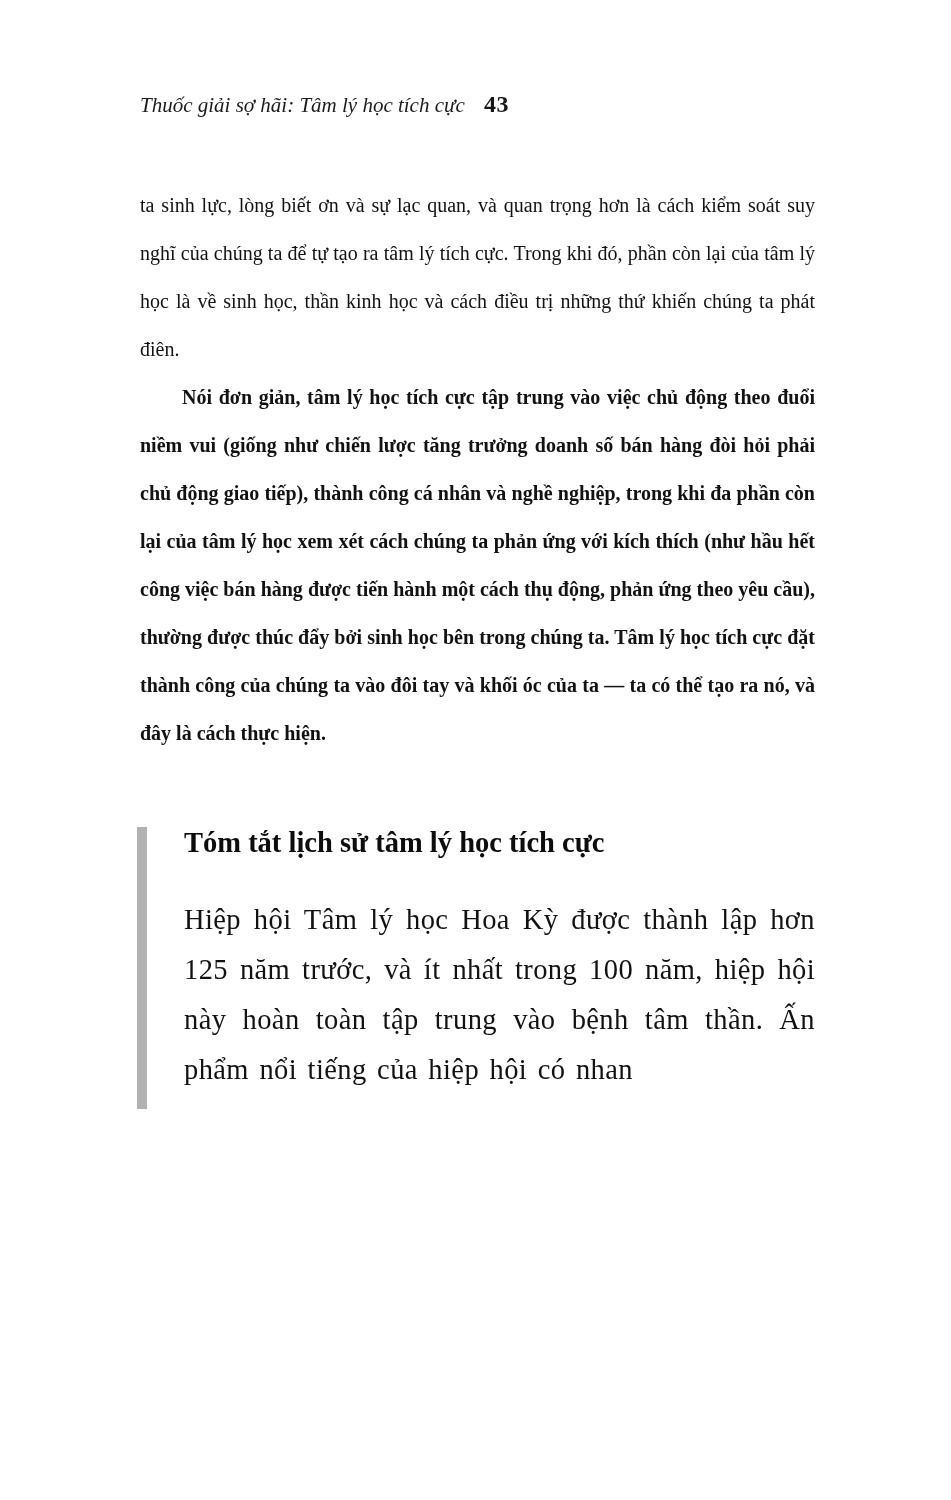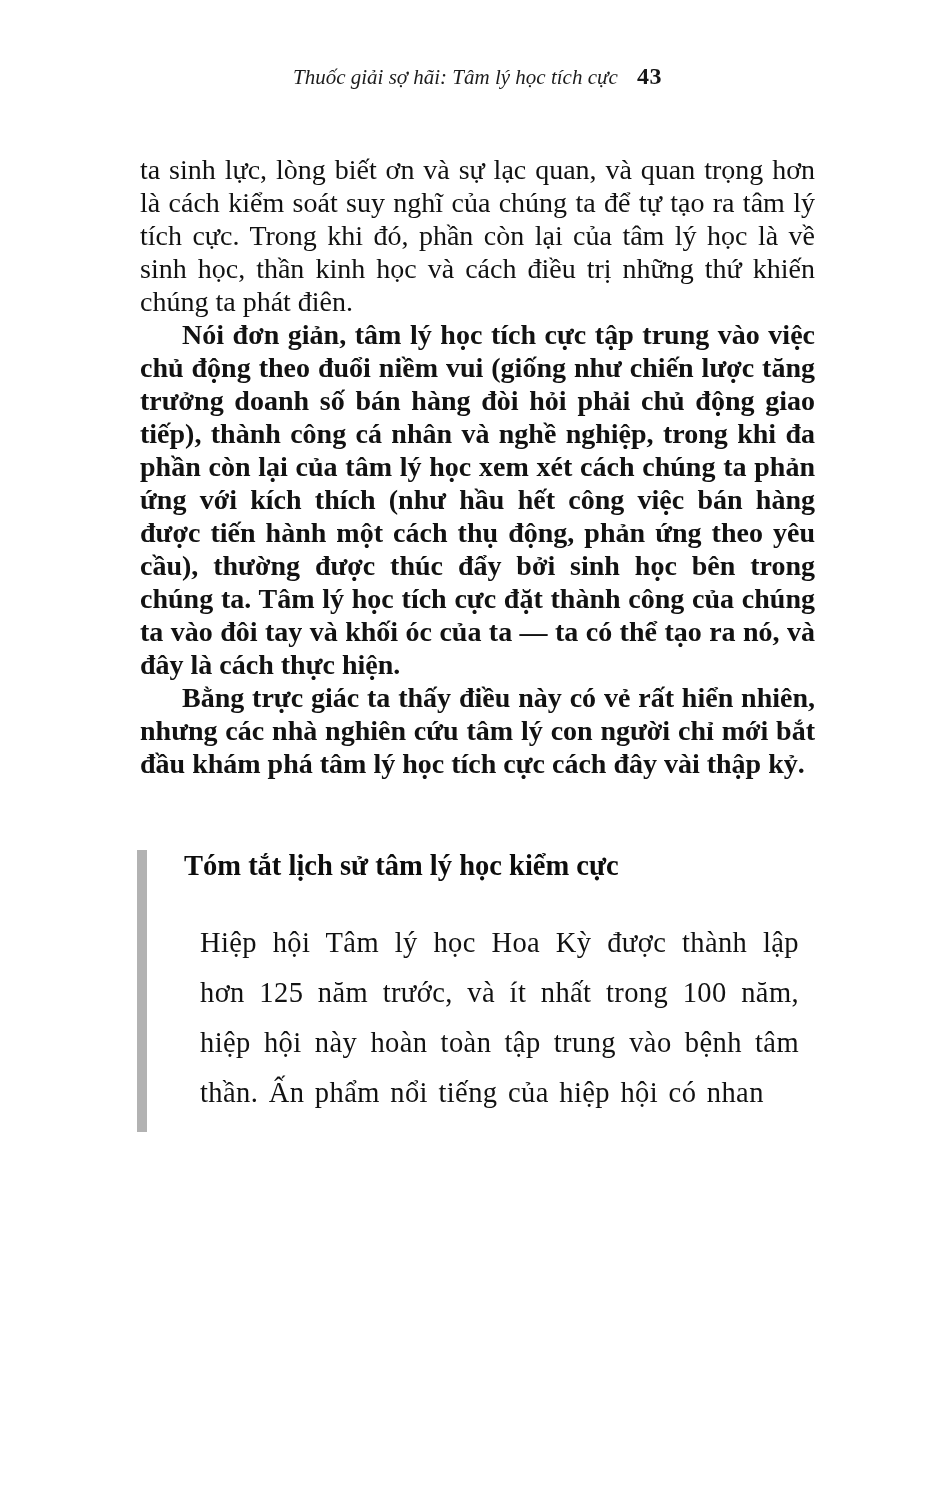--- a/index.html
+++ b/index.html
@@ -19,42 +19,42 @@
     box-sizing: border-box;
   }
   .content {
     position: absolute;
     left: 140px;
     right: 136px;
     top: 0;
   }
   
   .running-header {
-    margin-top: 62px;
-    text-align: center;
+    margin-top: 90px;
+    text-align: left;
     font-size: 21px;
     line-height: 1.2;
     white-space: nowrap;
   }
   .running-title {
     font-style: italic;
     color: #1c1c1c;
   }
   .page-number {
     font-style: normal;
     font-weight: bold;
     font-size: 24px;
     margin-left: 14px;
     letter-spacing: 0.5px;
   }
   
   .body-text {
     margin-top: 62px;
-    font-size: 28px;
-    line-height: 33px;
+    font-size: 20px;
+    line-height: 48px;
     text-align: justify;
     color: #121212;
   }
   .body-text p {
     margin: 0;
     padding: 0;
   }
   .body-text p.indent {
     text-indent: 42px;
     font-weight: bold;
@@ -81,43 +81,42 @@
   }
   .callout-body {
     margin-top: 30px;
     font-size: 28.5px;
     line-height: 50px;
     text-align: justify;
     letter-spacing: 0.4px;
     word-spacing: 3px;
     color: #121212;
   }
-  .callout-body p { margin: 16px; }
+  .callout-body p { margin: 0; }
 </style>
 </head>
 <body>
 
 <div class="page">
   <div class="content">
 
     <div class="running-header">
       <span class="running-title">Thuốc giải sợ hãi: Tâm lý học tích cực</span>
       <span class="page-number">43</span>
     </div>
 
     <div class="body-text">
       <p>ta sinh lực, lòng biết ơn và sự lạc quan, và quan trọng hơn là cách kiểm soát suy nghĩ của chúng ta để tự tạo ra tâm lý tích cực. Trong khi đó, phần còn lại của tâm lý học là về sinh học, thần kinh học và cách điều trị những thứ khiến chúng ta phát điên.</p>
       <p class="indent">Nói đơn giản, tâm lý học tích cực tập trung vào việc chủ động theo đuổi niềm vui (giống như chiến lược tăng trưởng doanh số bán hàng đòi hỏi phải chủ động giao tiếp), thành công cá nhân và nghề nghiệp, trong khi đa phần còn lại của tâm lý học xem xét cách chúng ta phản ứng với kích thích (như hầu hết công việc bán hàng được tiến hành một cách thụ động, phản ứng theo yêu cầu), thường được thúc đẩy bởi sinh học bên trong chúng ta. Tâm lý học tích cực đặt thành công của chúng ta vào đôi tay và khối óc của ta — ta có thể tạo ra nó, và đây là cách thực hiện.</p>
-      <p class="indent">Bằng trực giác ta thấy điều này có vẻ rất hiển nhiên, nhưng các nhà nghiên cứu tâm lý con người chỉ mới bắt đầu khám phá tâm lý học tích cực cách đây vài thập kỷ.</p>
     </div>
 
     <div class="callout">
       <div class="callout-bar"></div>
       <div class="callout-heading">
-        <div>Tóm tắt lịch sử tâm lý học kiểm cực</div>
+        <div>Tóm tắt lịch sử tâm lý học tích cực</div>
       </div>
       <div class="callout-body">
         <p>Hiệp hội Tâm lý học Hoa Kỳ được thành lập hơn 125 năm trước, và ít nhất trong 100 năm, hiệp hội này hoàn toàn tập trung vào bệnh tâm thần. Ấn phẩm nổi tiếng của hiệp hội có nhan</p>
       </div>
     </div>
 
   </div>
 </div>
 
 </body></html>

